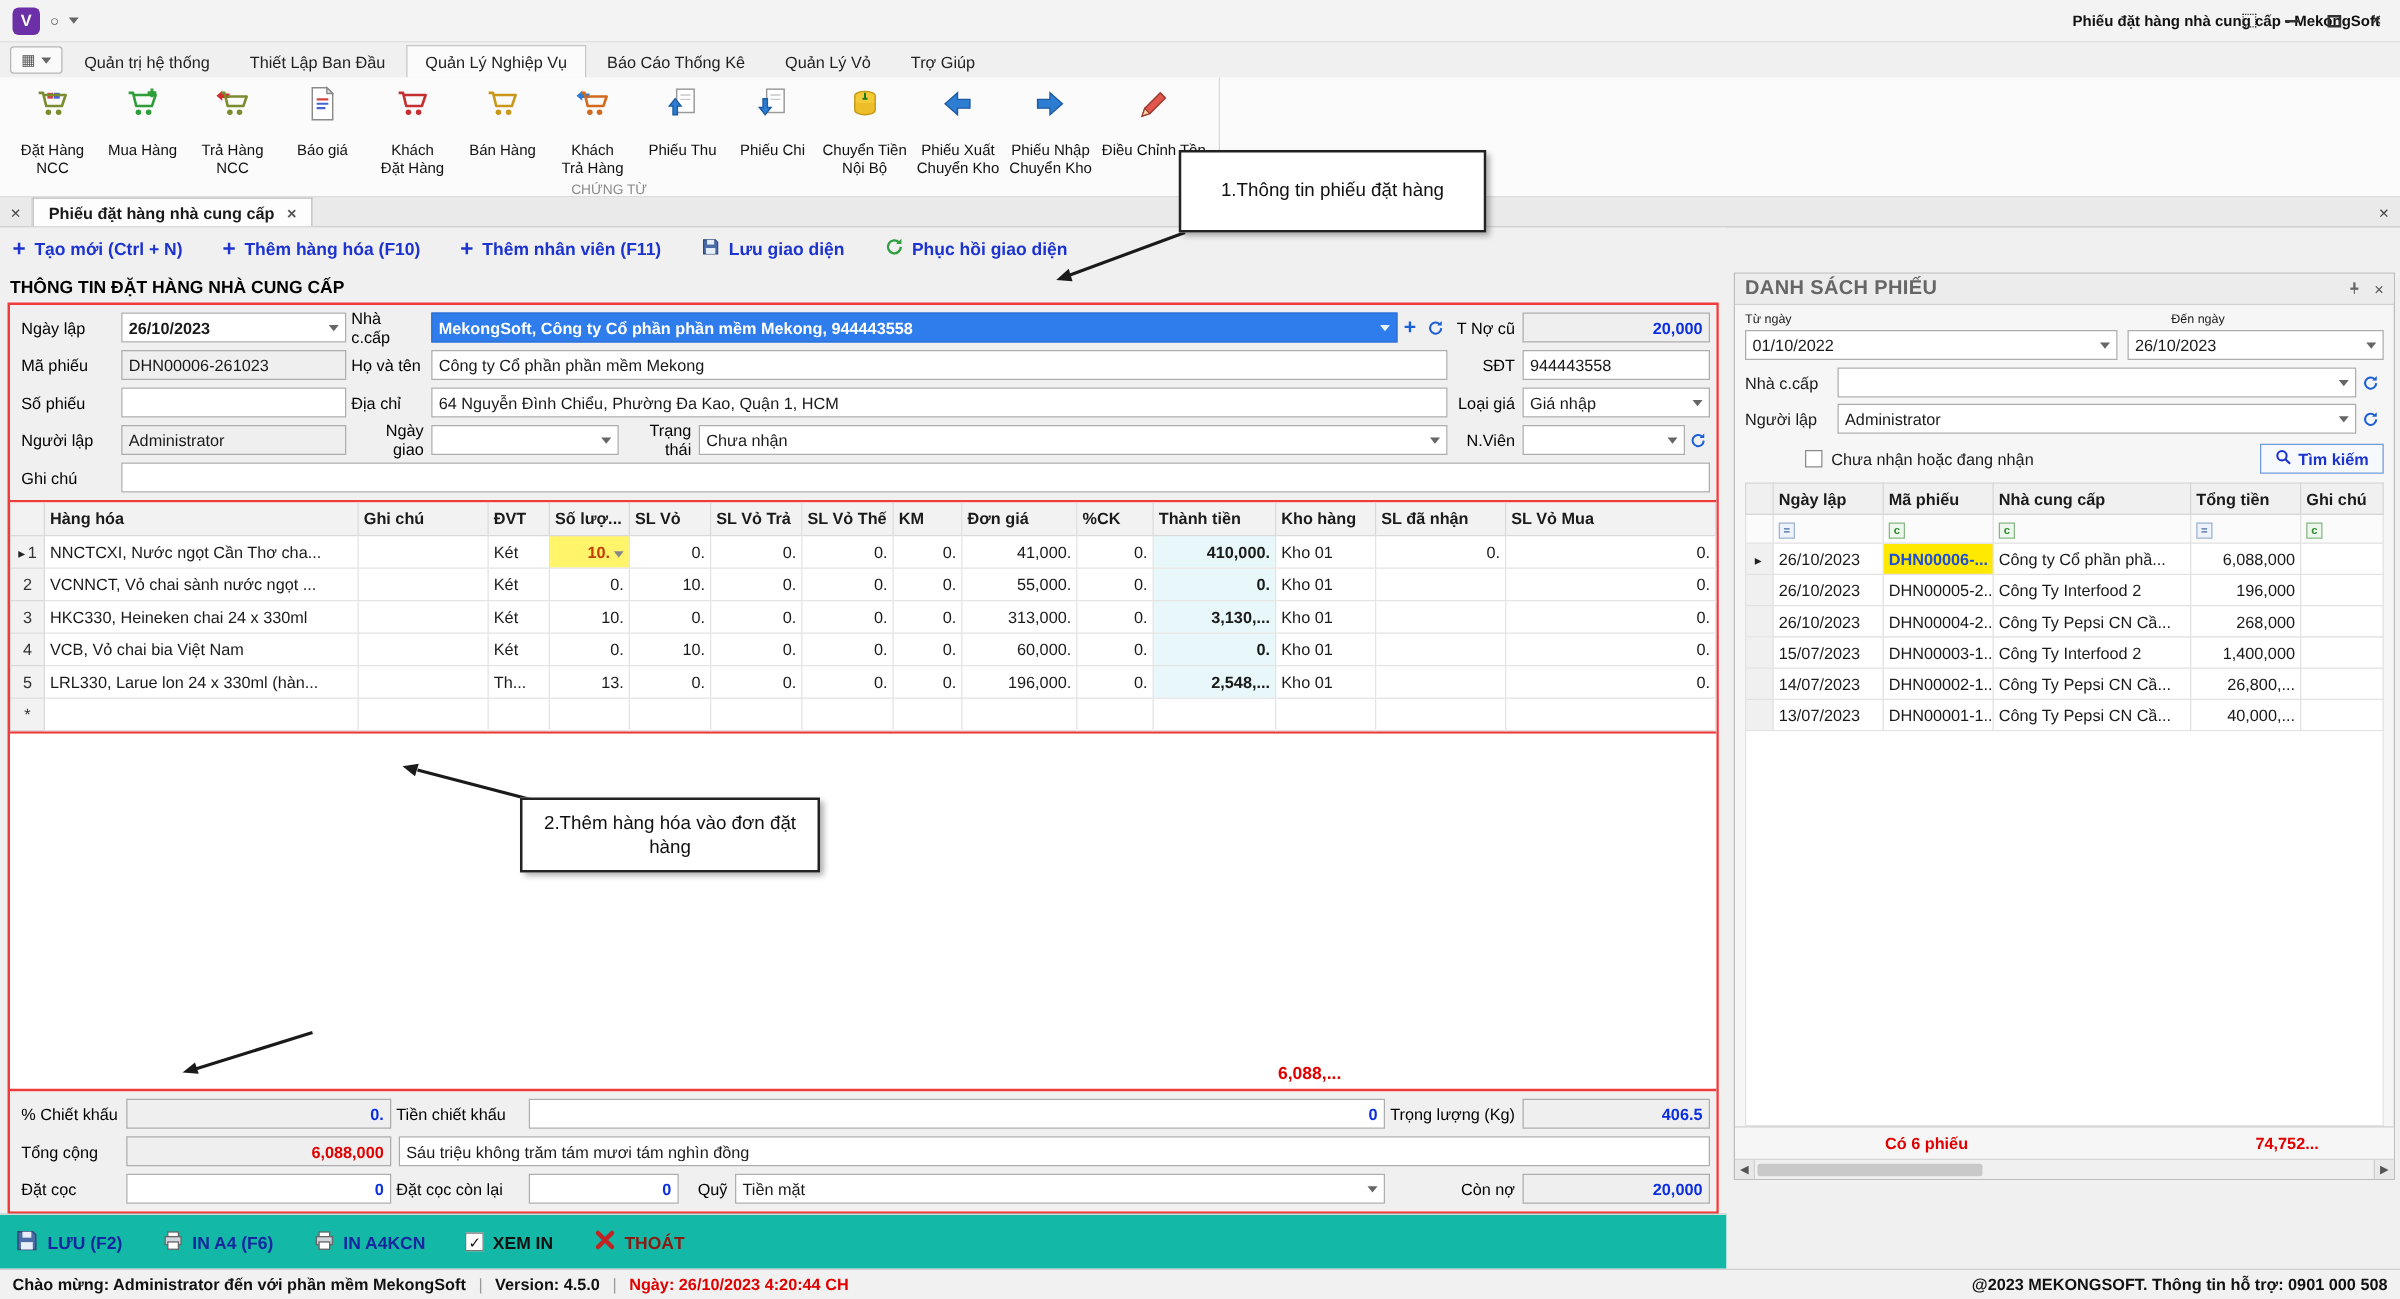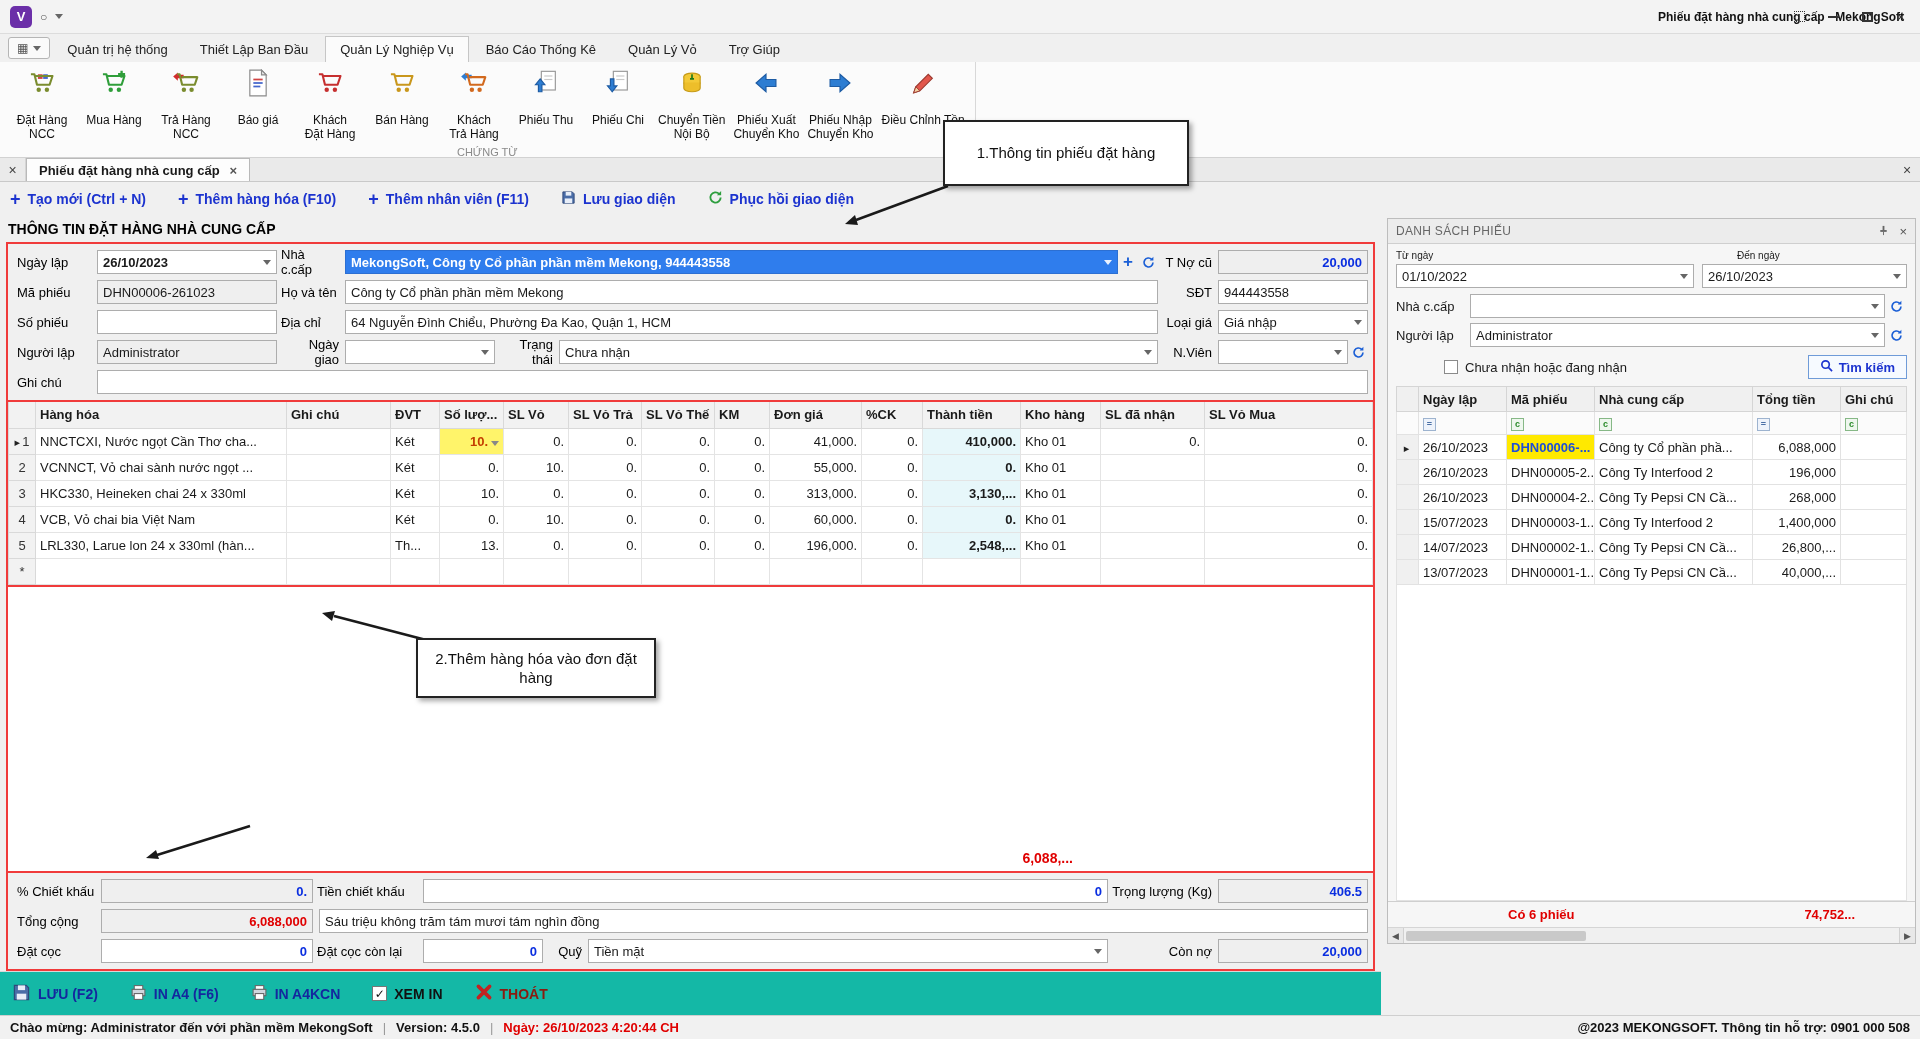--- a/index.html
+++ b/index.html
@@ -94,21 +94,21 @@
 
 
 .statusbar{position:absolute;left:0;right:0;bottom:0;height:24px;background:#f1f1f1;border-top:1px solid #cfcfcf;display:flex;align-items:center;gap:10px;padding:0 10px;font-size:13px;font-weight:bold;color:#111;}
 .sep{color:#999;font-weight:normal;}
 .sb.red{color:#e00000;}
 .sb.right{margin-left:auto;}
 
 
 .panel{position:absolute;left:1387px;top:218px;width:529px;height:726px;background:#f6f6f6;border:1px solid #bdbdbd;display:flex;flex-direction:column;}
 .panel-header{height:25px;flex:none;background:#ececec;border-bottom:1px solid #cfcfcf;display:flex;align-items:center;padding:0 8px;gap:8px;}
-.panel-title{font-size:12px;color:#666;font-weight:normal;letter-spacing:.3px;}
+.panel-title{font-size:16px;color:#666;font-weight:bold;letter-spacing:.3px;}
 .ph-icons{margin-left:auto;display:flex;gap:10px;align-items:center;color:#555;font-size:13px;}
 .panel-body{flex:1;display:flex;flex-direction:column;padding:6px 8px 0;min-height:0;}
 .p-datelabels{display:flex;font-size:10px;margin-bottom:3px;gap:35px;}
 .p-datelabels .dl1{width:306px;}
 .p-dates{display:flex;gap:8px;margin-bottom:6px;}
 .p-combo{height:24px;border:1px solid #adadad;background:#fff;display:flex;align-items:center;padding:0 5px;font-size:13px;overflow:hidden;white-space:nowrap;}
 .p-combo .val{flex:1;overflow:hidden;}
 .pc-left{width:298px;flex:none;}
 .pc-right{flex:1;}
 .p-row{display:flex;align-items:center;margin-bottom:5px;}

